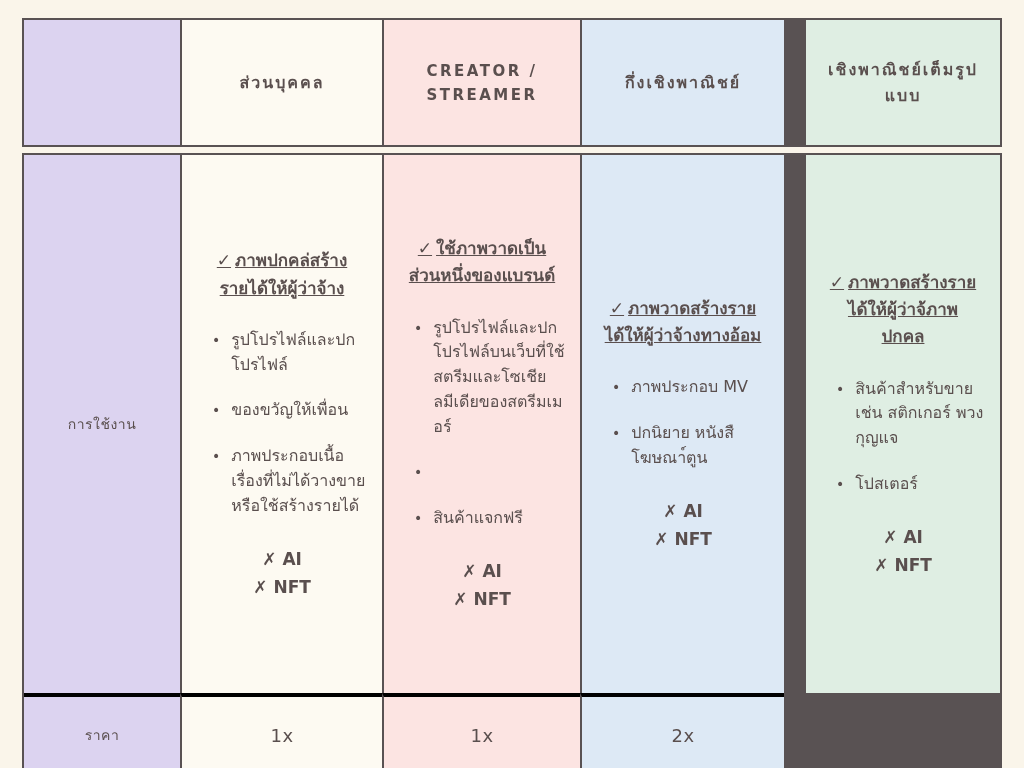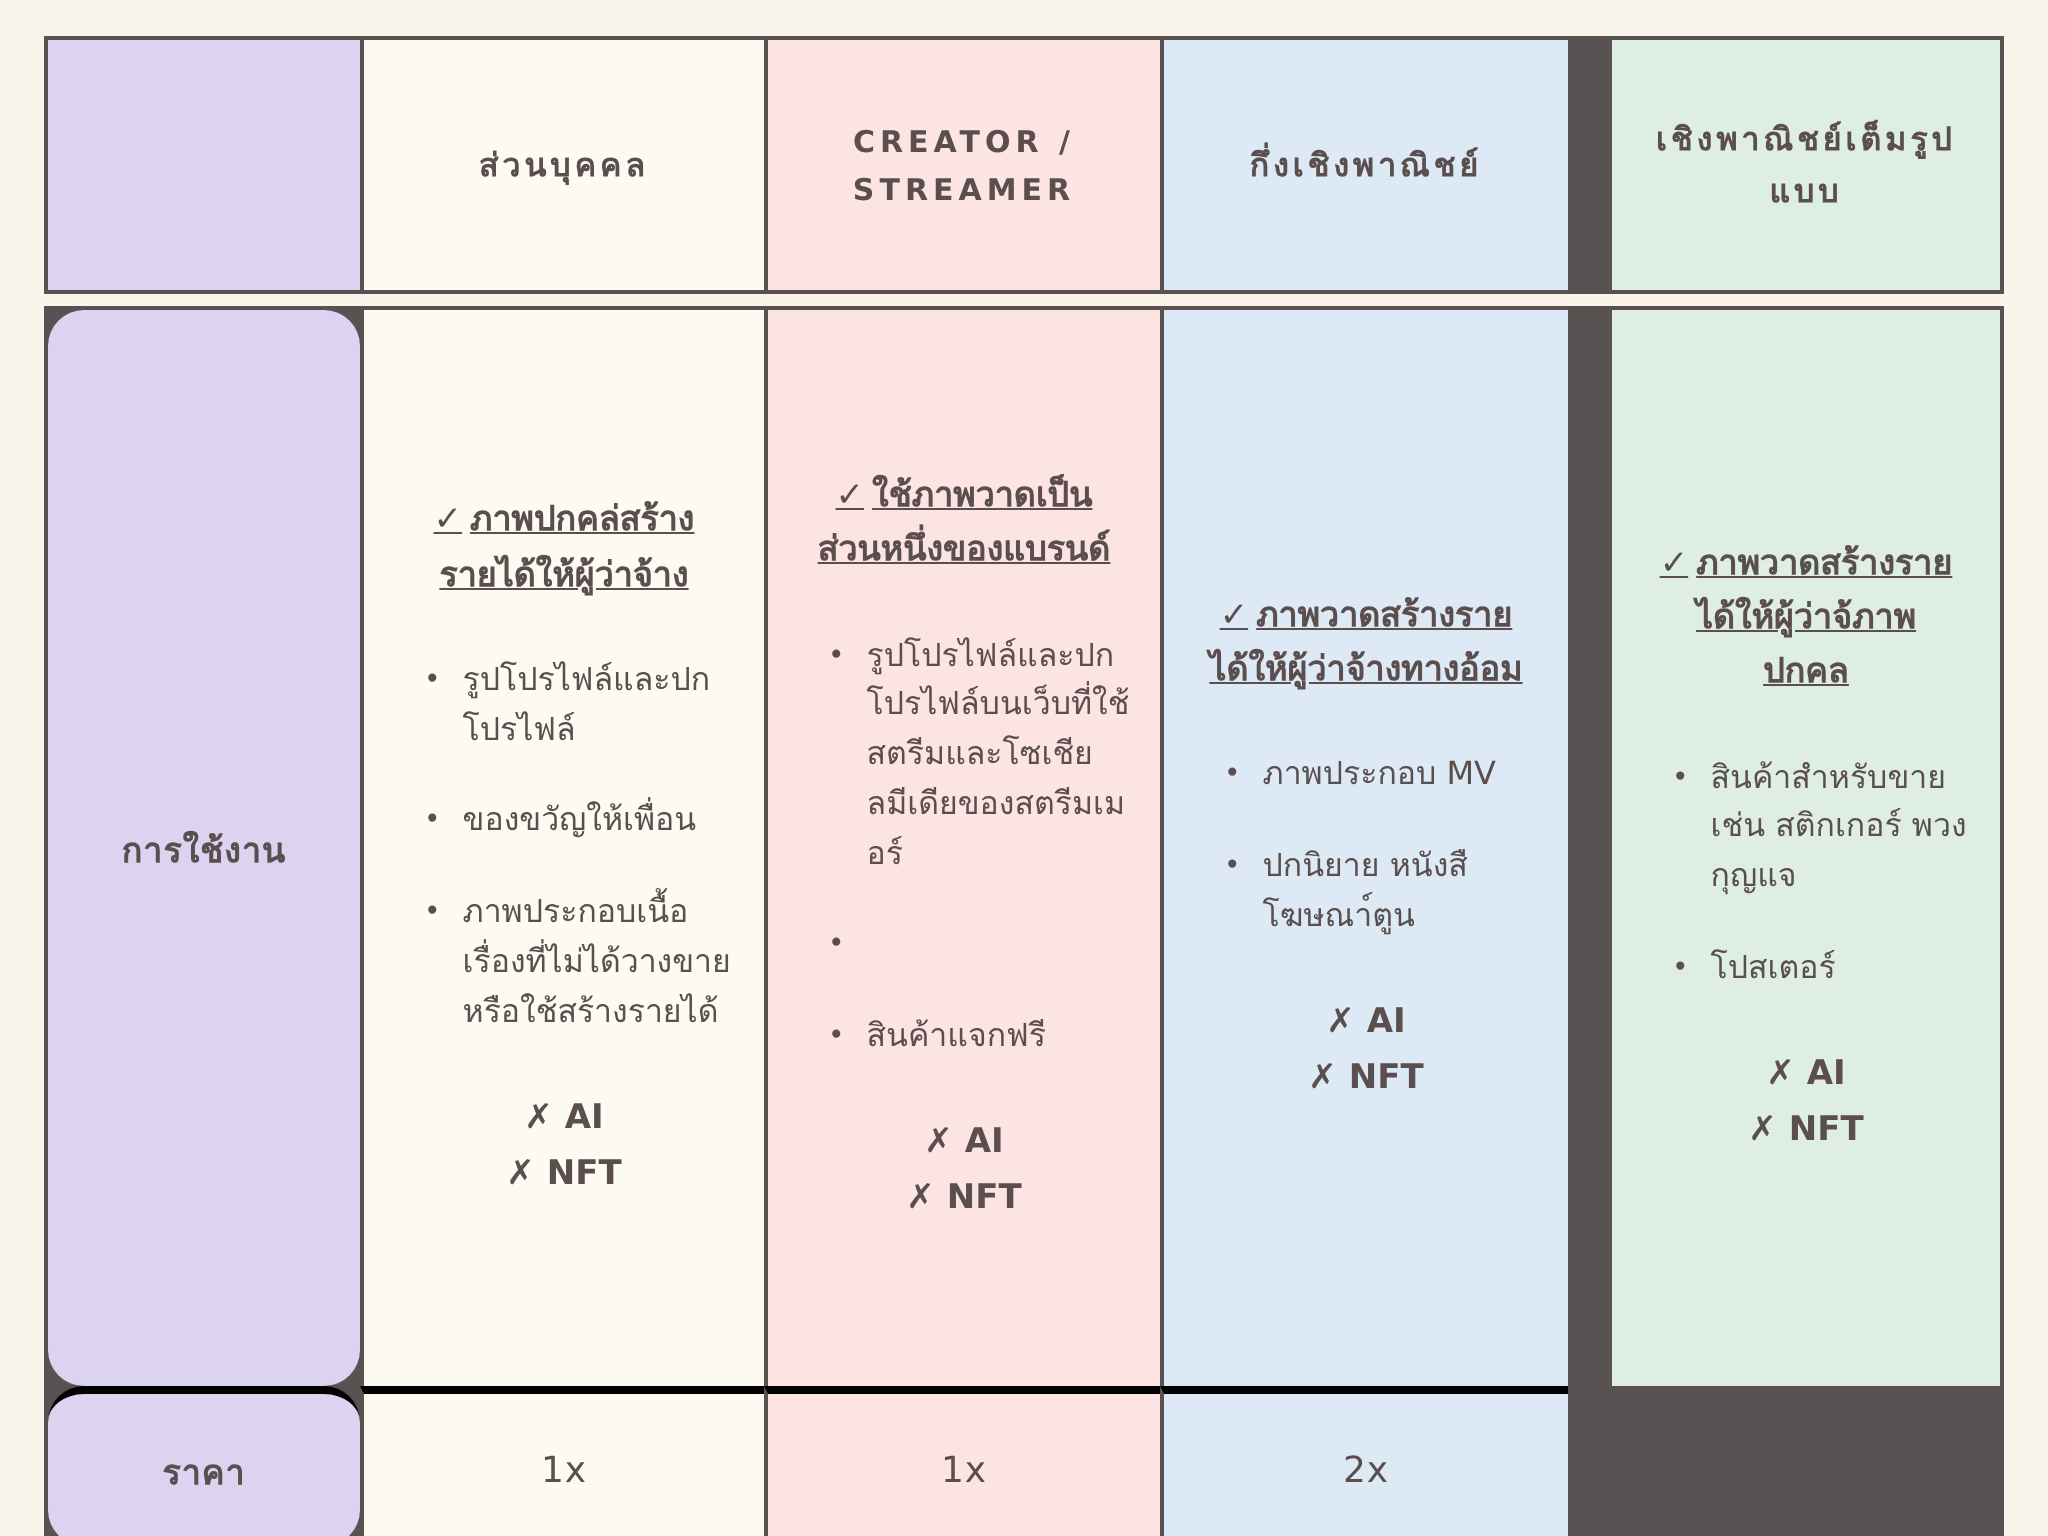--- a/index.html
+++ b/index.html
@@ -35,24 +35,23 @@
     font-weight: bold;
     font-size: 16px;
     letter-spacing: 2px;
     text-align: center;
     line-height: 1.6;
     padding: 6px 14px;
   }
   .header-cell.en { font-size: 15px; letter-spacing: 2.5px; }
 
   .row-label {
-    font-weight: bold;
-    font-size: 17px;
+    font-weight: normal;
+    font-size: 14px;
     letter-spacing: 0.5px;
-    border-radius: 18px;
   }
 
   .usage-cell {
     display: flex;
     flex-direction: column;
     justify-content: center;
     align-items: center;
     gap: 26px;
     padding: 16px 0;
     overflow: hidden;

